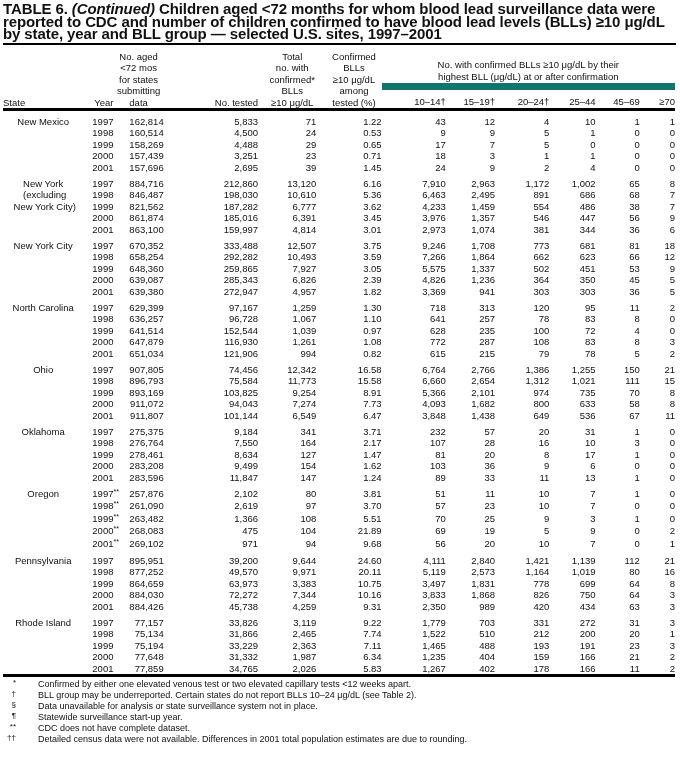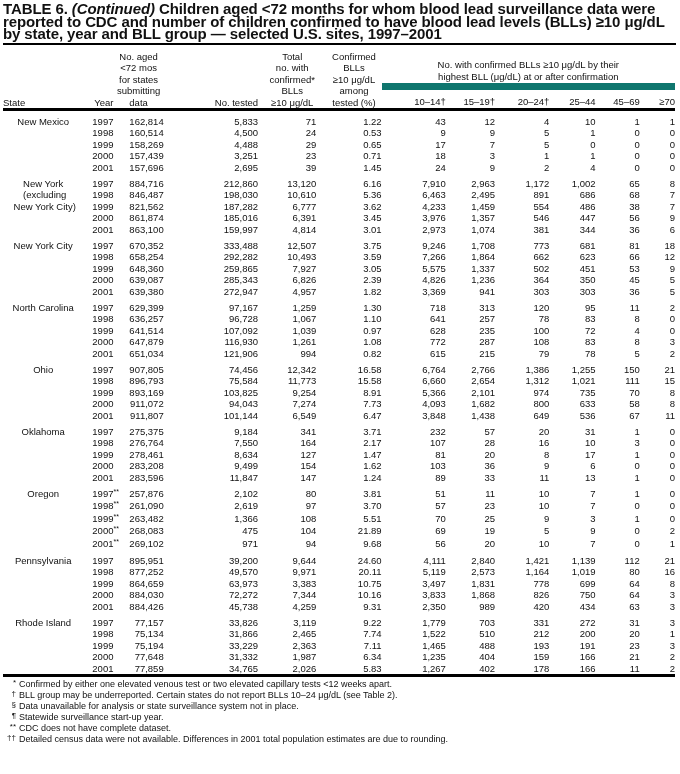--- a/index.html
+++ b/index.html
@@ -58,21 +58,21 @@
     font-size:7px;position:relative;top:-3px;letter-spacing:0;
   }
   
   .notes{font-size:9px;line-height:10.9px;padding-top:2px;}
   .note-line{padding-left:1px;}
   .fn-row{display:flex;}
   .fn-marker{
     flex:0 0 13px;text-align:right;padding-right:3px;
     font-size:8px;position:relative;top:-1px;
   }
-  .fn-text{flex:1;}
+  .fn-text{flex:1;margin-left:19px;}
 </style>
 </head>
 <body>
 
 <div class="page">
 
   <div class="title">
     <span>TABLE 6.</span>
     <span class="it">(Continued)</span>
     <span>Children aged &lt;72 months for whom blood lead surveillance data were reported to CDC and number of children confirmed to have blood lead levels (BLLs) ≥10 μg/dL by state, year and BLL group — selected U.S. sites, 1997–2001</span>
@@ -363,21 +363,21 @@
           <td>641</td>
           <td>257</td>
           <td>78</td>
           <td>83</td>
           <td>8</td>
           <td>0</td>
         </tr>
         <tr>
           <td>1999</td>
           <td>641,514</td>
-          <td>107,092</td>
+          <td>152,544</td>
           <td>1,039</td>
           <td>0.97</td>
           <td>628</td>
           <td>235</td>
           <td>100</td>
           <td>72</td>
           <td>4</td>
           <td>0</td>
         </tr>
         <tr>

